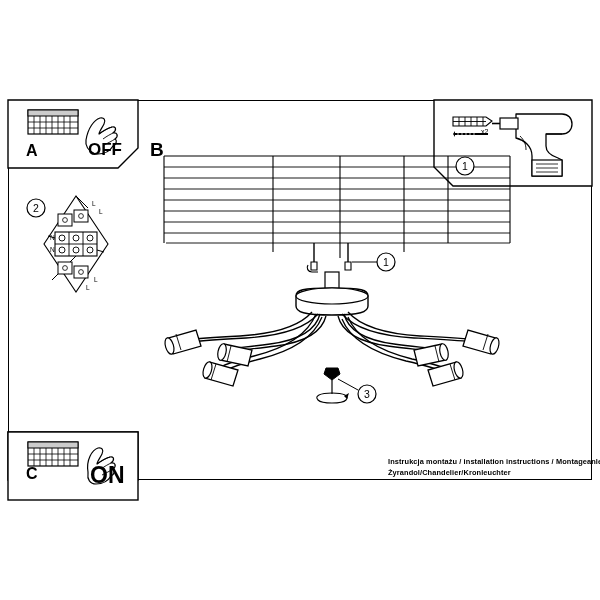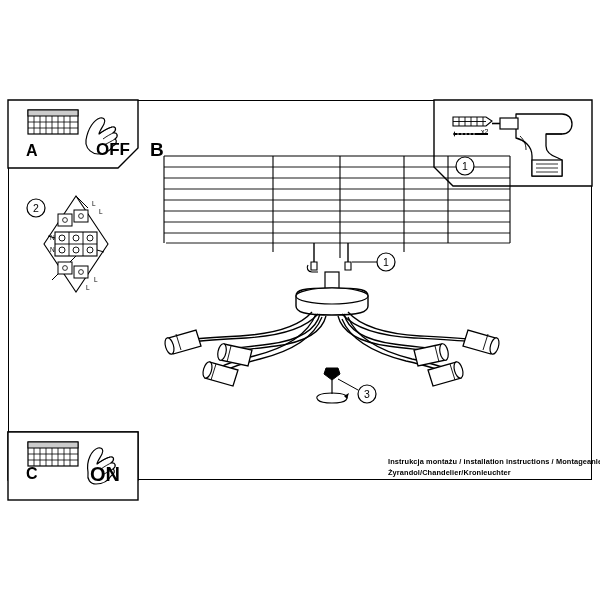--- a/index.html
+++ b/index.html
@@ -36,24 +36,24 @@
     width: 600px;
     height: 600px;
   }
   .lbl {
     position: absolute;
     font-weight: bold;
     line-height: 1;
     white-space: nowrap;
   }
   .lbl-A { left: 26px; top: 143px; font-size: 16px; }
-  .lbl-OFF { left: 96px; top: 141px; font-size: 17px; }
+  .lbl-OFF { left: 88px; top: 141px; font-size: 17px; }
   .lbl-B { left: 150px; top: 140px; font-size: 19px; }
   .lbl-C { left: 26px; top: 466px; font-size: 16px; }
-  .lbl-ON { left: 90px; top: 464px; font-size: 20px; }
+  .lbl-ON { left: 90px; top: 464px; font-size: 23px; }
   .footer {
     position: absolute;
     left: 388px;
     top: 456px;
     font-size: 7.4px;
     font-weight: bold;
     line-height: 1.55;
     letter-spacing: 0.1px;
     white-space: nowrap;
   }

